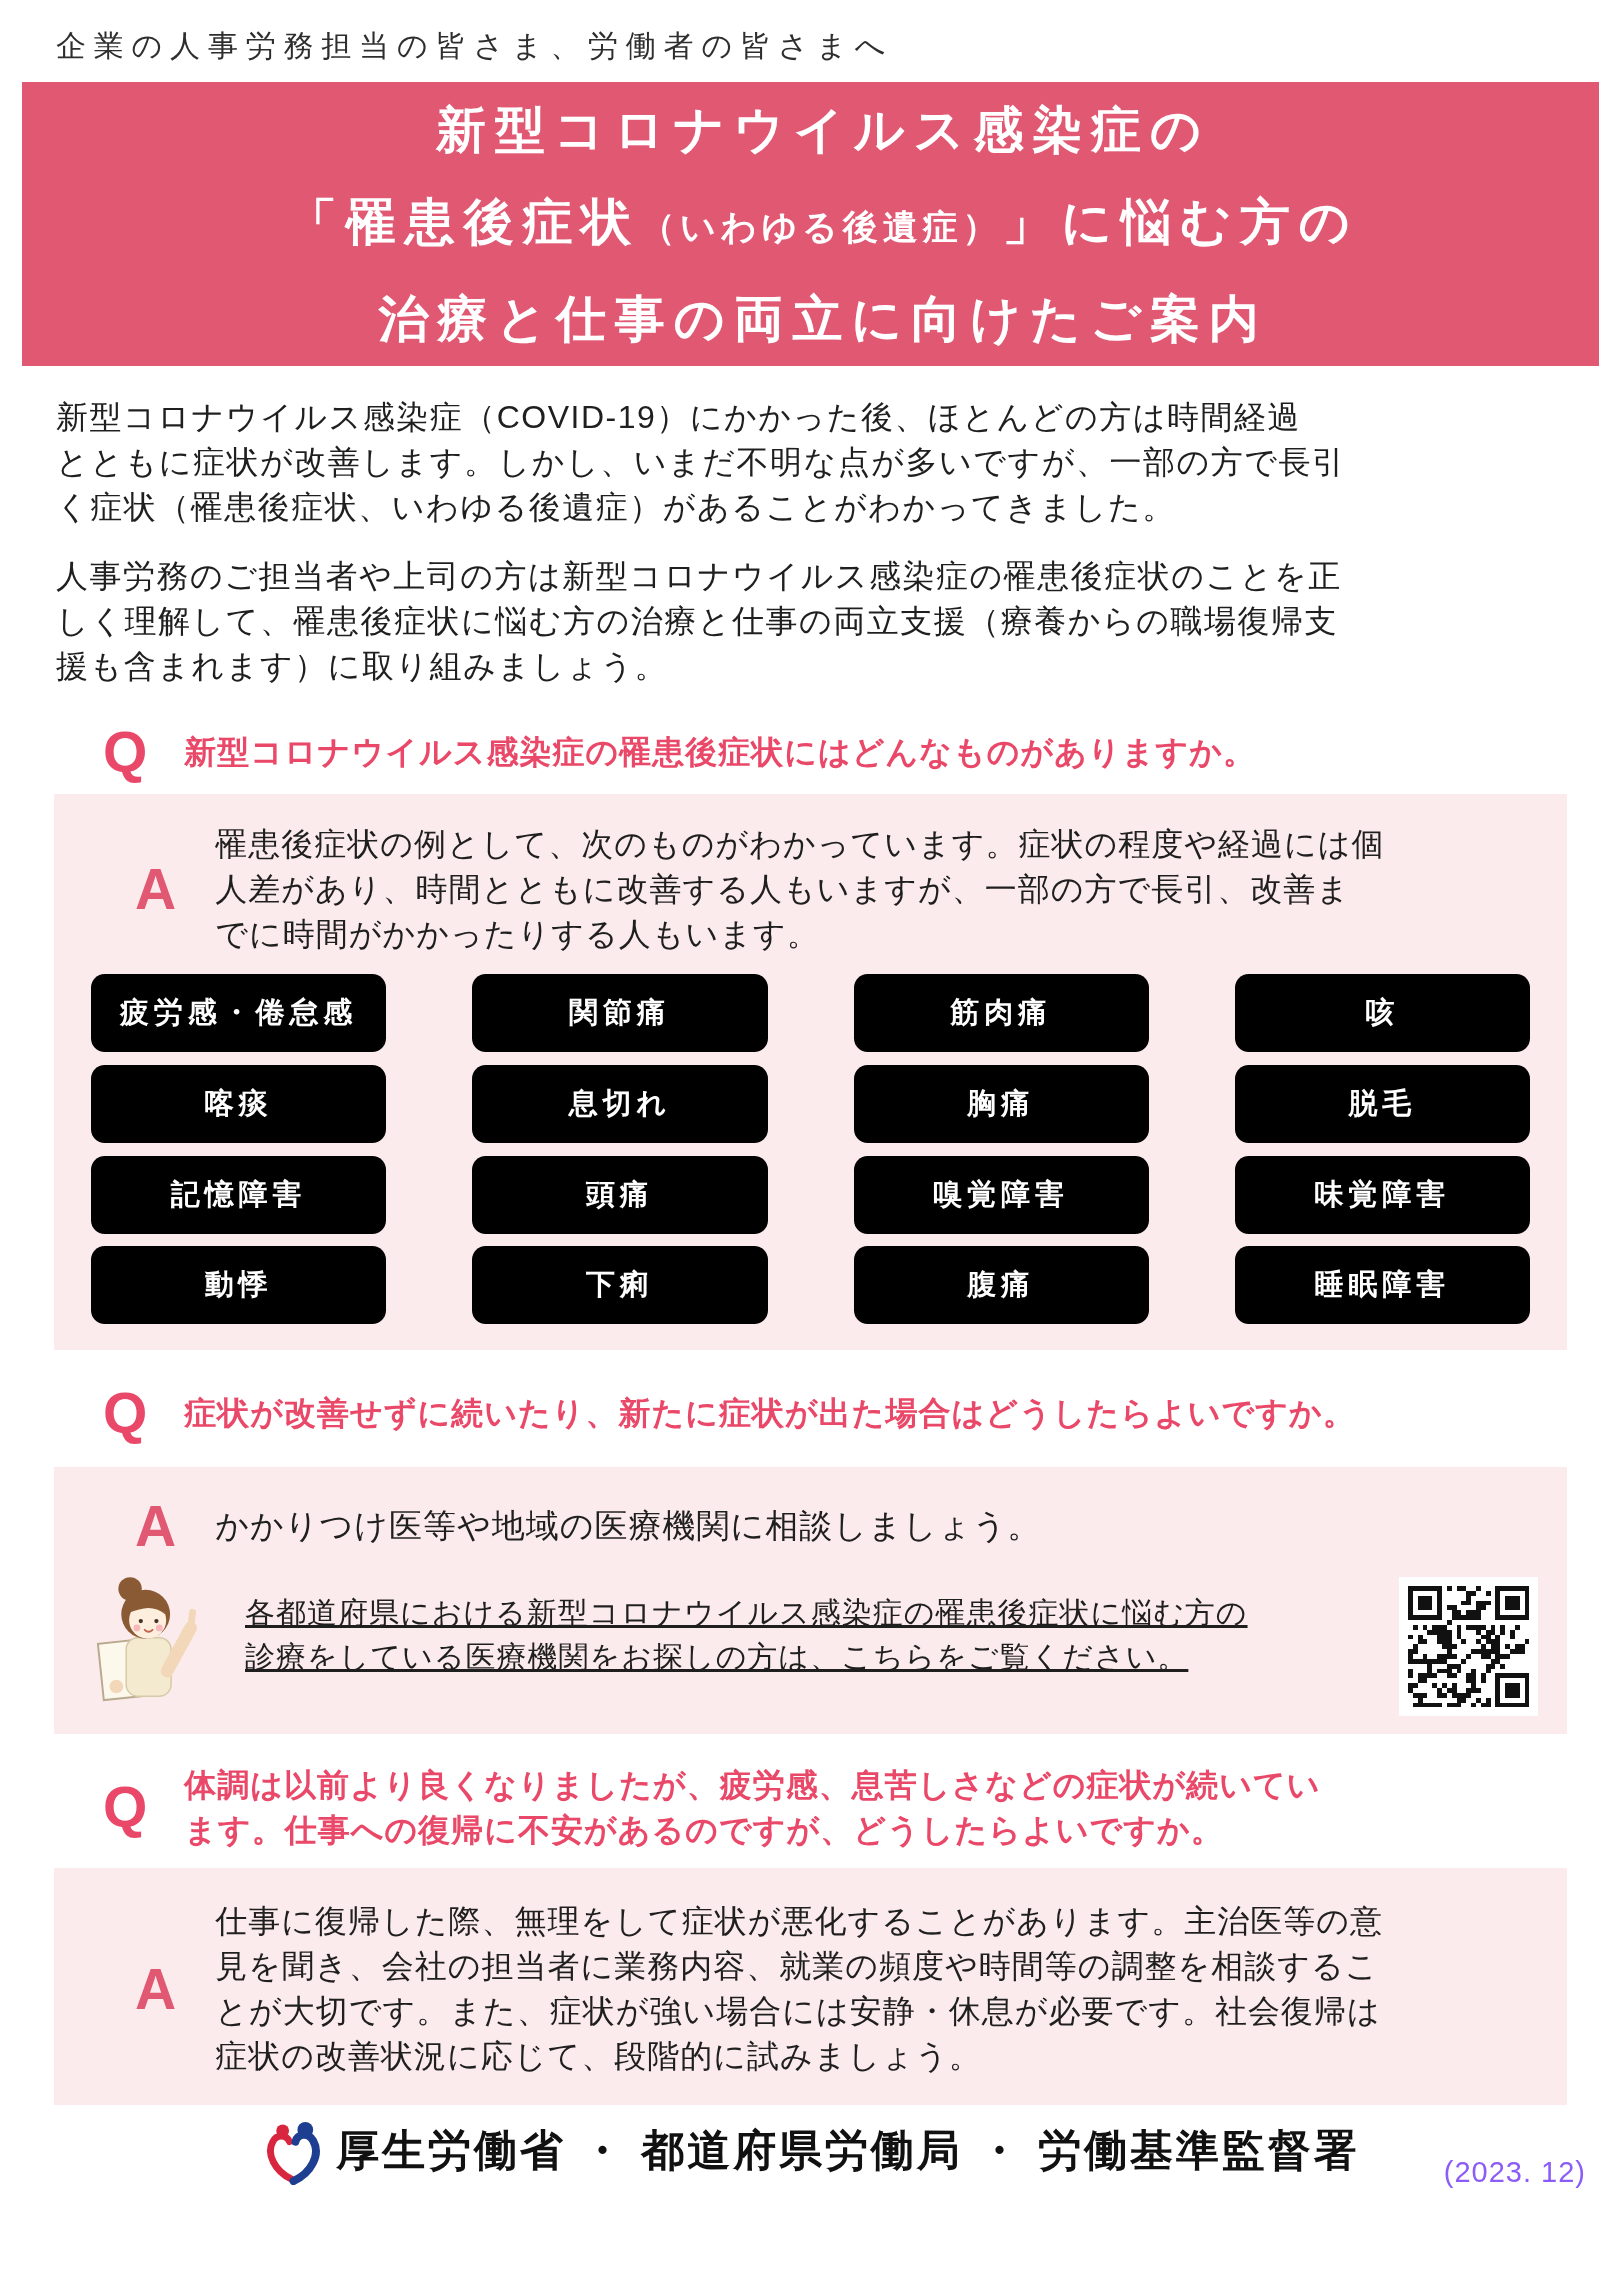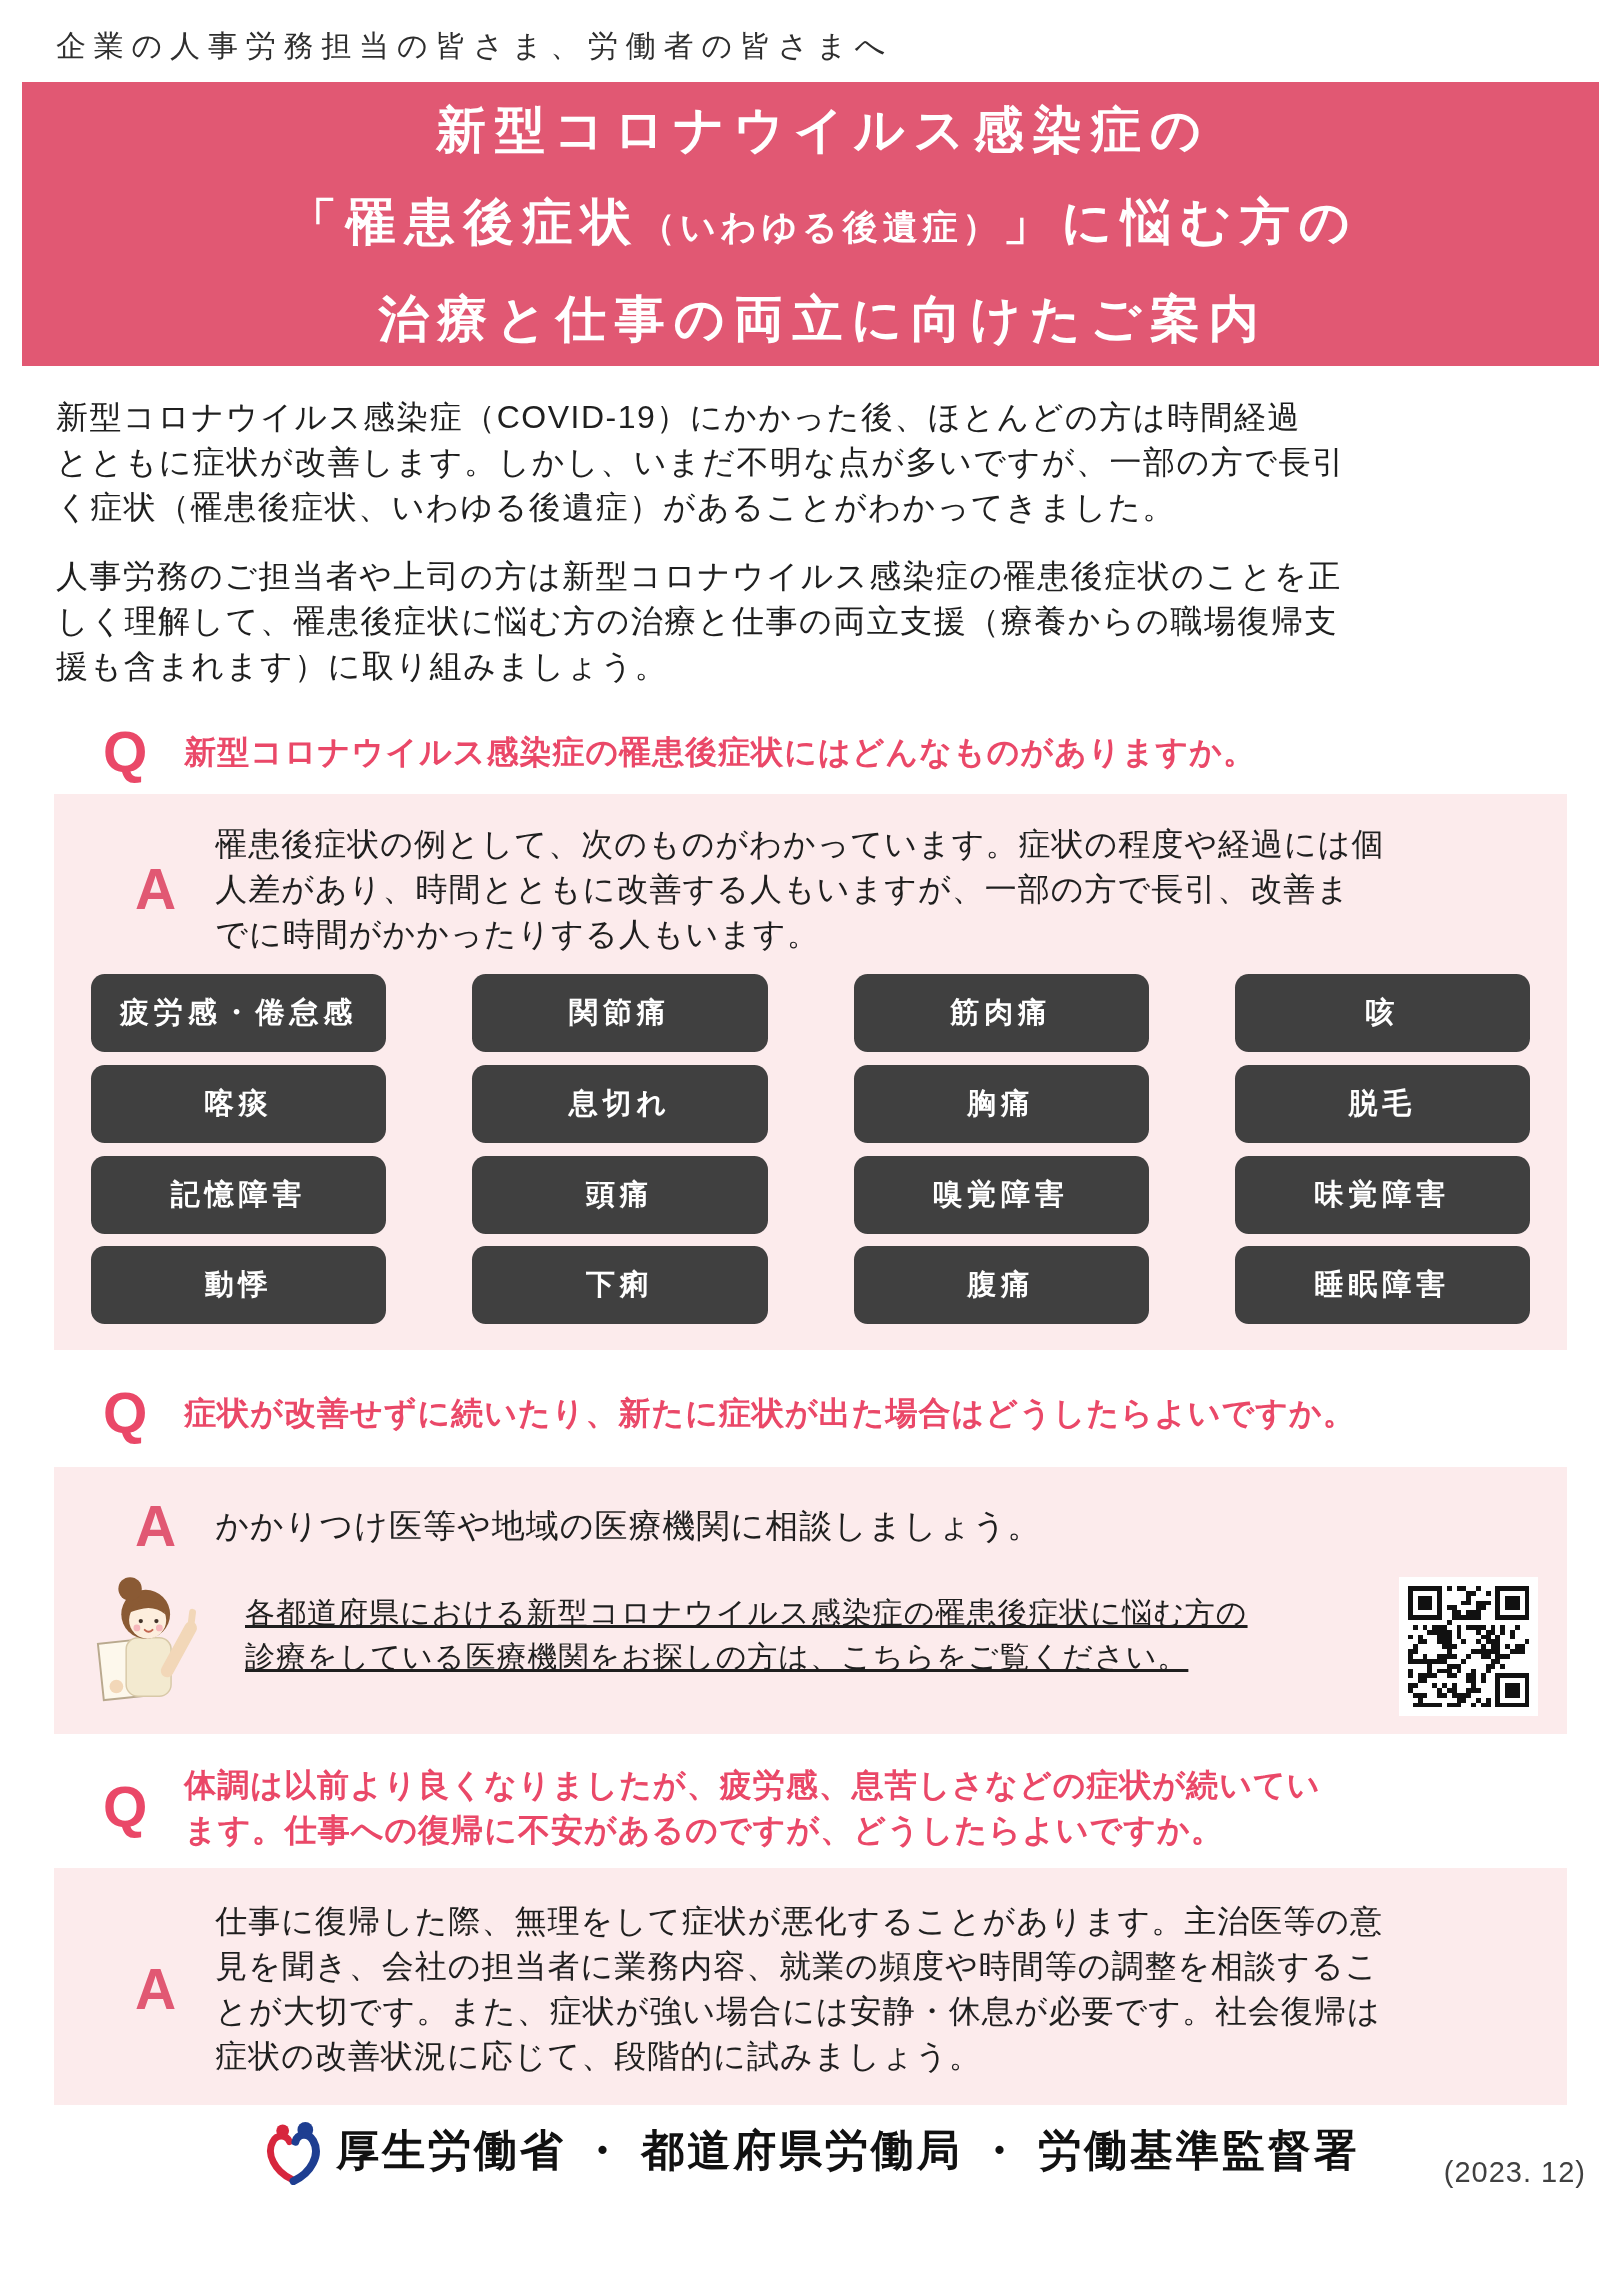--- a/index.html
+++ b/index.html
@@ -43,21 +43,21 @@
   }
   .a1 { padding:27.4px 37px 25.5px 37px; }
   .a1 .a-text {
     font-size:32px; line-height:45px; letter-spacing:1px; white-space:pre-line;
   }
   .symptom-grid {
     margin-top:17.6px; display:grid; grid-template-columns:repeat(4,1fr);
     column-gap:86px; row-gap:12.7px;
   }
   .symptom {
-    height:78px; background:#404040; border-radius:13.7px; color:#ffffff;
+    height:78px; background:#000000; border-radius:13.7px; color:#ffffff;
     display:flex; align-items:center; justify-content:center;
     font-size:29px; font-weight:bold; letter-spacing:4.9px;
   }
   .a2 { margin-top:25.5px; padding:31px 29px 17.6px 37px; }
   .a2 .headline { font-size:33px; letter-spacing:1px; color:#1f1f1f; }
   .info-row { display:flex; align-items:flex-start; margin-top:21.6px; }
   .illustration { flex:0 0 auto; width:125px; height:137px; }
   .info-text {
     margin-left:29px; padding-top:13.7px; font-size:30px; line-height:44px;
     letter-spacing:1px; white-space:pre-line; flex:1 1 auto;text-decoration:underline;
@@ -71,21 +71,21 @@
   .a3 .a-text {
     font-size:32px; line-height:45px; letter-spacing:1px; white-space:pre-line;
   }
   .footer { margin-top:17.6px; position:relative; height:69px; }
   .footer-center {
     display:flex; align-items:flex-start; justify-content:center; height:100%;
   }
   .mhlw-logo { width:63px; height:63px; margin-right:11.8px; flex:0 0 auto; }
   .footer-orgs { font-size:43px; font-weight:bold; letter-spacing:2.9px; color:#111; white-space:nowrap; }
   .footer-date {
-    position:absolute; right:35px; bottom:2px; font-size:29px; color:#404040; letter-spacing:1px;
+    position:absolute; right:35px; bottom:2px; font-size:29px; color:#8b5cf6; letter-spacing:1px;
   }
 </style>
 </head>
 <body>
 
 <div class="audience">企業の人事労務担当の皆さま、労働者の皆さまへ</div>
 
 <div class="banner">
   <div class="line">新型コロナウイルス感染症の</div>
   <div class="line"><span>「罹患後症状</span><span class="small">（いわゆる後遺症）</span><span>」に悩む方の</span></div>

